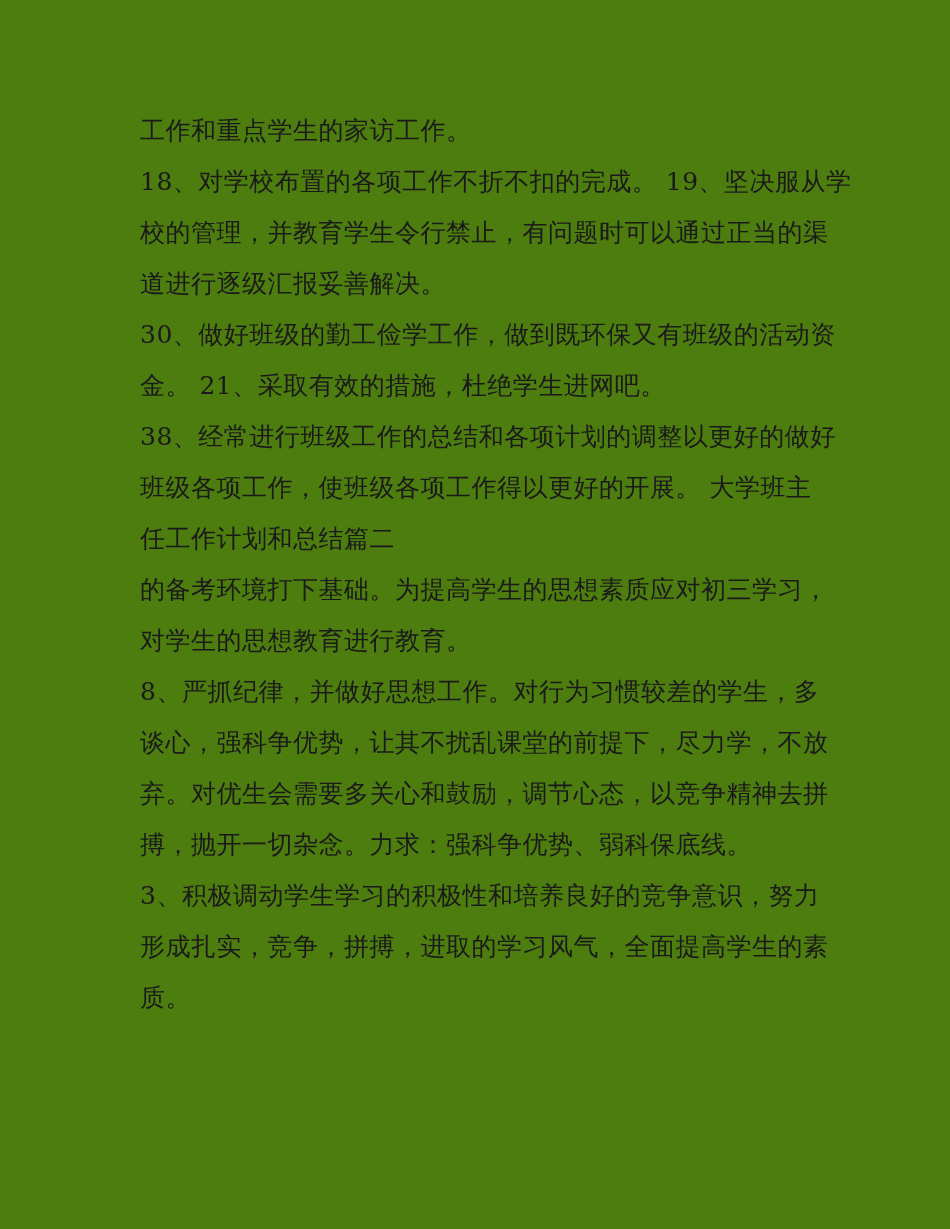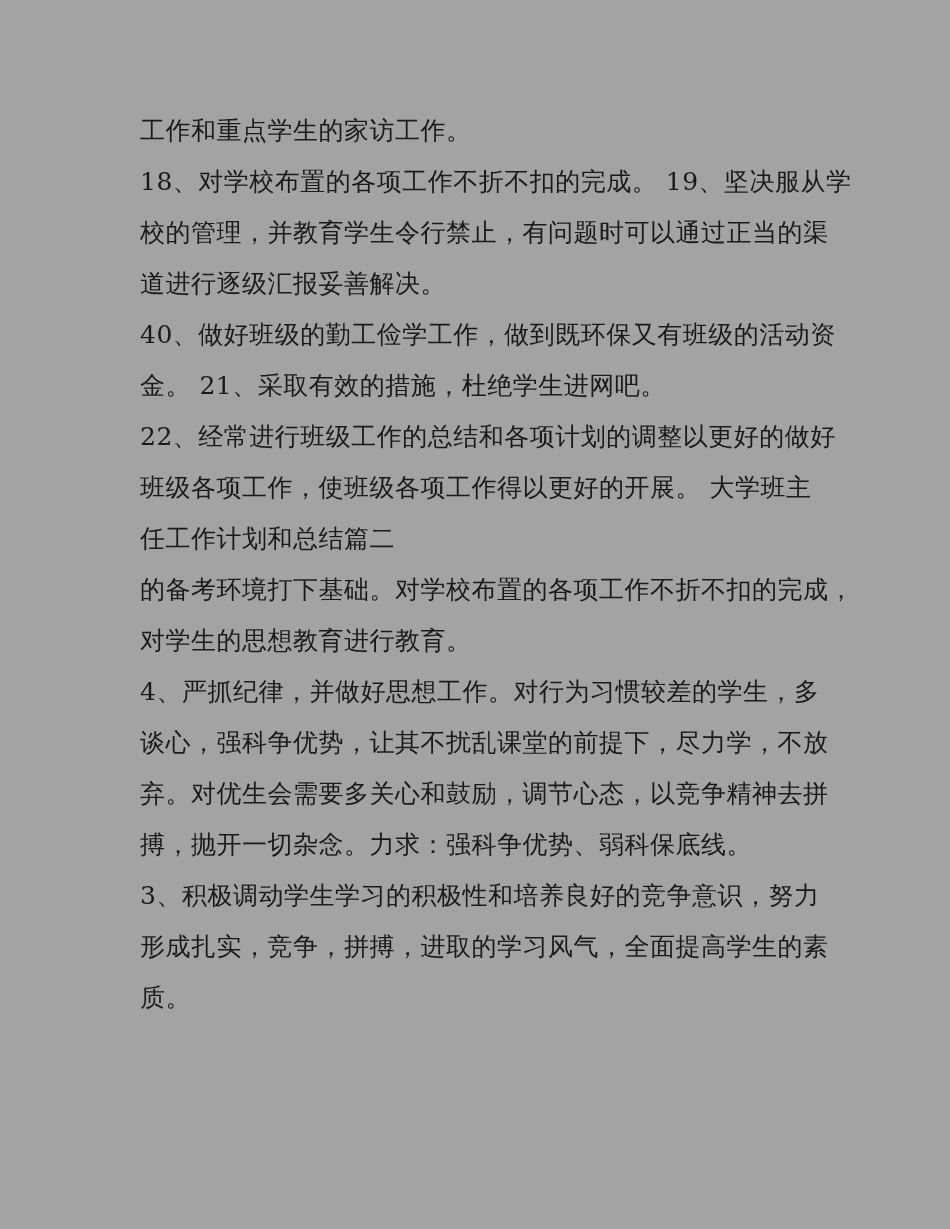--- a/index.html
+++ b/index.html
@@ -12,21 +12,21 @@
       height: 1229px;
       position: relative;
       overflow: hidden;
     }
     .page {
       position: absolute;
       left: 0;
       top: 0;
       width: 950px;
       height: 1229px;
-      background: #a3a3a3;
+      background: #4d7c0f;
     }
     .content {
       position: absolute;
       left: 140px;
       top: 105px;
       width: 680px;
     }
     .line {
       font-family: "DejaVu Serif", "Liberation Serif", serif;
       font-size: 25px;
@@ -39,28 +39,28 @@
   </style>
 </head>
 <body>
 
 <div class="page">
   <div class="content">
     <div class="line">工作和重点学生的家访工作。</div>
     <div class="line">18、对学校布置的各项工作不折不扣的完成。 19、坚决服从学</div>
     <div class="line">校的管理，并教育学生令行禁止，有问题时可以通过正当的渠</div>
     <div class="line">道进行逐级汇报妥善解决。</div>
-    <div class="line">40、做好班级的勤工俭学工作，做到既环保又有班级的活动资</div>
+    <div class="line">30、做好班级的勤工俭学工作，做到既环保又有班级的活动资</div>
     <div class="line">金。 21、采取有效的措施，杜绝学生进网吧。</div>
-    <div class="line">22、经常进行班级工作的总结和各项计划的调整以更好的做好</div>
+    <div class="line">38、经常进行班级工作的总结和各项计划的调整以更好的做好</div>
     <div class="line">班级各项工作，使班级各项工作得以更好的开展。 大学班主</div>
     <div class="line">任工作计划和总结篇二</div>
-    <div class="line">的备考环境打下基础。对学校布置的各项工作不折不扣的完成，</div>
+    <div class="line">的备考环境打下基础。为提高学生的思想素质应对初三学习，</div>
     <div class="line">对学生的思想教育进行教育。</div>
-    <div class="line">4、严抓纪律，并做好思想工作。对行为习惯较差的学生，多</div>
+    <div class="line">8、严抓纪律，并做好思想工作。对行为习惯较差的学生，多</div>
     <div class="line">谈心，强科争优势，让其不扰乱课堂的前提下，尽力学，不放</div>
     <div class="line">弃。对优生会需要多关心和鼓励，调节心态，以竞争精神去拼</div>
     <div class="line">搏，抛开一切杂念。力求：强科争优势、弱科保底线。</div>
     <div class="line">3、积极调动学生学习的积极性和培养良好的竞争意识，努力</div>
     <div class="line">形成扎实，竞争，拼搏，进取的学习风气，全面提高学生的素</div>
     <div class="line">质。</div>
   </div>
 </div>
 
 </body></html>

